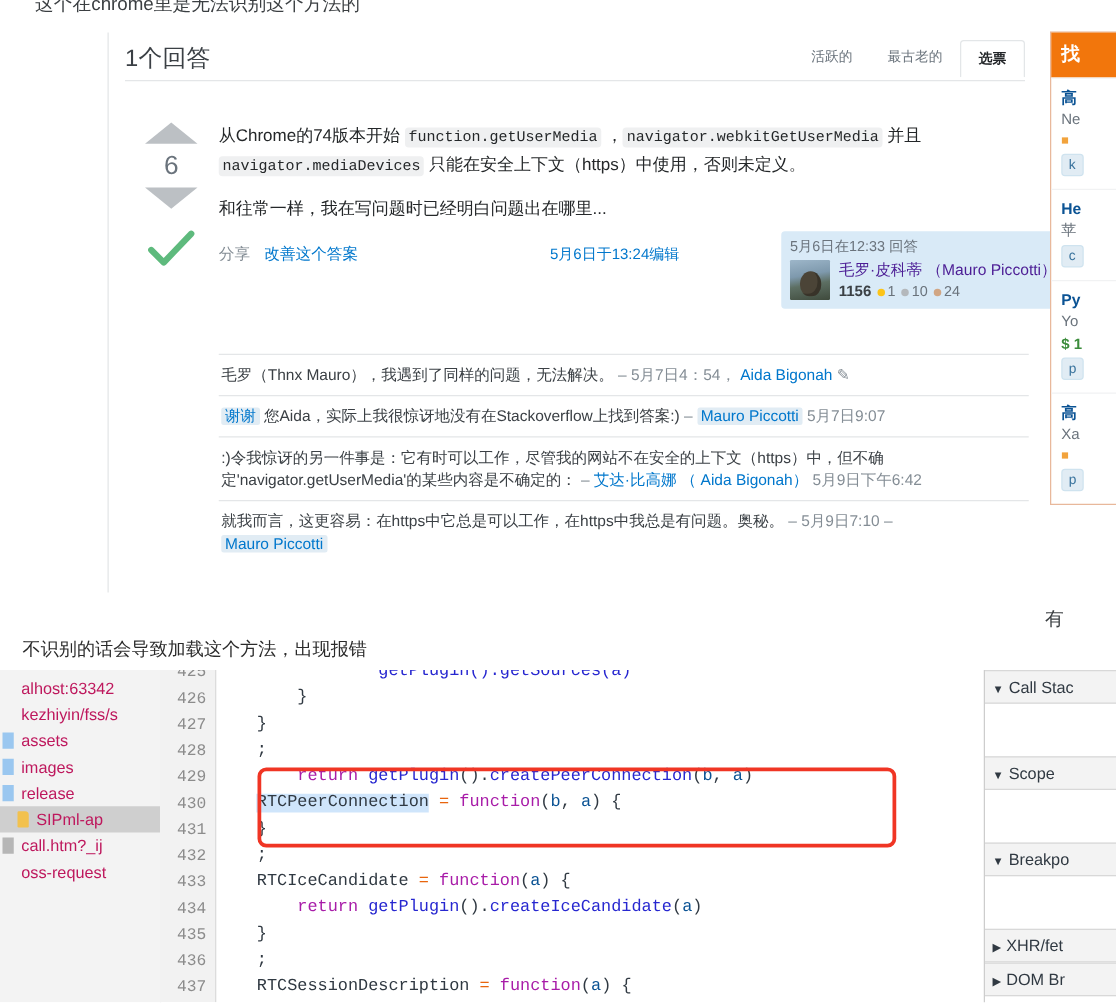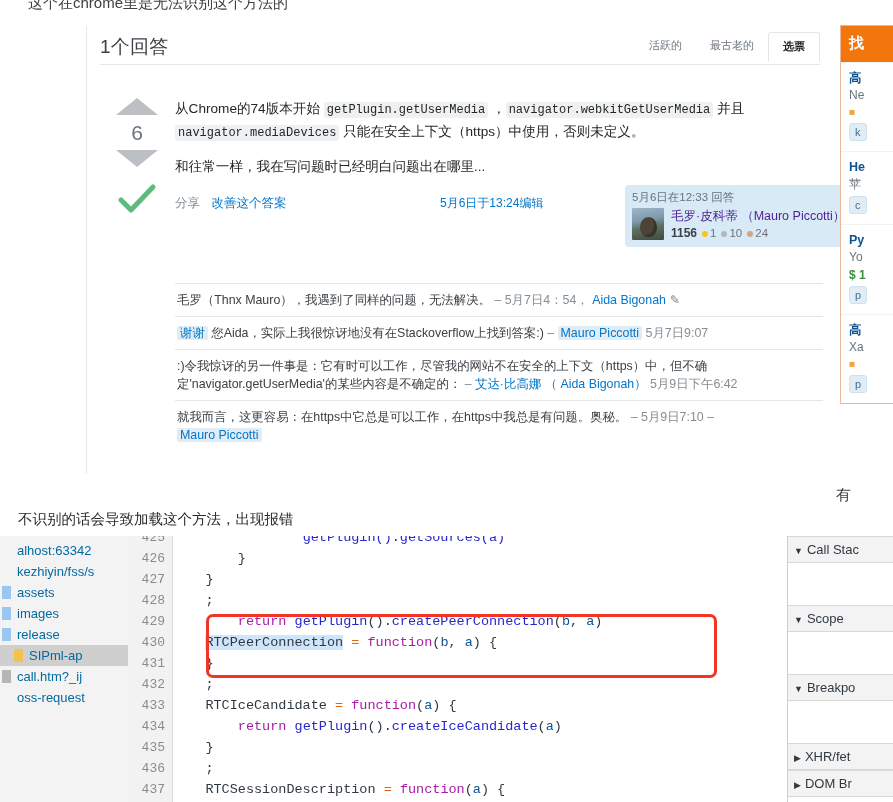--- a/index.html
+++ b/index.html
@@ -81,21 +81,21 @@
      font-size:11px;padding:2px 5px;border-radius:3px;border:1px solid #cfe3ef;}
   .rail-bottom{position:absolute;left:836px;top:486px;font-size:15px;color:#3b3f42;white-space:nowrap;}
 
   
   .caption{position:absolute;left:18px;top:510px;font-size:14.5px;color:#2b2b2b;}
 
   
   .dev{position:absolute;left:0;top:536px;width:893px;height:266px;background:#fff;overflow:hidden;
        font-family:"Liberation Sans","DejaVu Sans",sans-serif;}
   .dev-files{position:absolute;left:0;top:0;width:128px;height:266px;background:#f3f3f3;border-right:1px solid #cdcdcd;overflow:hidden;}
-  .f-row{font-size:13px;color:#0369a1;padding:3px 4px 3px 2px;white-space:nowrap;display:flex;align-items:center;}
+  .f-row{font-size:13px;color:#be185d;padding:3px 4px 3px 2px;white-space:nowrap;display:flex;align-items:center;}
   .f-row.sel{background:#cfcfcf;}
   .sq{display:inline-block;width:9px;height:13px;background:#9ac7f0;margin-right:6px;flex:0 0 9px;}
   .sq.grey{background:#b6b6b6;}
   .sq.folder{background:#f2c14e;border-radius:1px 3px 1px 1px;}
   .sq.blank{background:transparent;}
 
   .dev-code{position:absolute;left:128px;top:0;right:105px;height:266px;overflow:hidden;background:#fff;}
   .gutter{position:absolute;left:0;top:0;width:44px;height:266px;background:#f2f2f2;border-right:1px solid #dcdcdc;}
   .ln{font-family:"Liberation Mono","DejaVu Sans Mono",monospace;font-size:13px;color:#8c8c8c;
       text-align:right;padding-right:7px;height:21px;line-height:21px;}
@@ -138,21 +138,21 @@
       <div class="votecell">
         <div class="arrow-up"></div>
         <div class="votecount">6</div>
         <div class="arrow-down"></div>
         <svg class="accept-check" viewBox="0 0 40 40">
           <path d="M4 21 L14 31 L36 8" fill="none" stroke="#5eba7d" stroke-width="5" stroke-linecap="round" stroke-linejoin="round"></path>
         </svg>
       </div>
 
       <div class="ansbody">
-        <p><span>从Chrome的74版本开始 </span><code class="inl">getPlugin.getUserMedia</code><span> ，</span><code class="inl">navigator.webkitGetUserMedia</code><span> 并且 </span><code class="inl">navigator.mediaDevices</code><span> 只能在安全上下文（https）中使用，否则未定义。</span></p>
+        <p><span>从Chrome的74版本开始 </span><code class="inl">function.getUserMedia</code><span> ，</span><code class="inl">navigator.webkitGetUserMedia</code><span> 并且 </span><code class="inl">navigator.mediaDevices</code><span> 只能在安全上下文（https）中使用，否则未定义。</span></p>
         <p>和往常一样，我在写问题时已经明白问题出在哪里...</p>
 
         <div class="postmeta">
           <div class="postmenu">
             <span>分享</span>
             <a href="#">改善这个答案</a>
           </div>
           <div class="edited">5月6日于13:24编辑</div>
 
           <div class="usercard">

